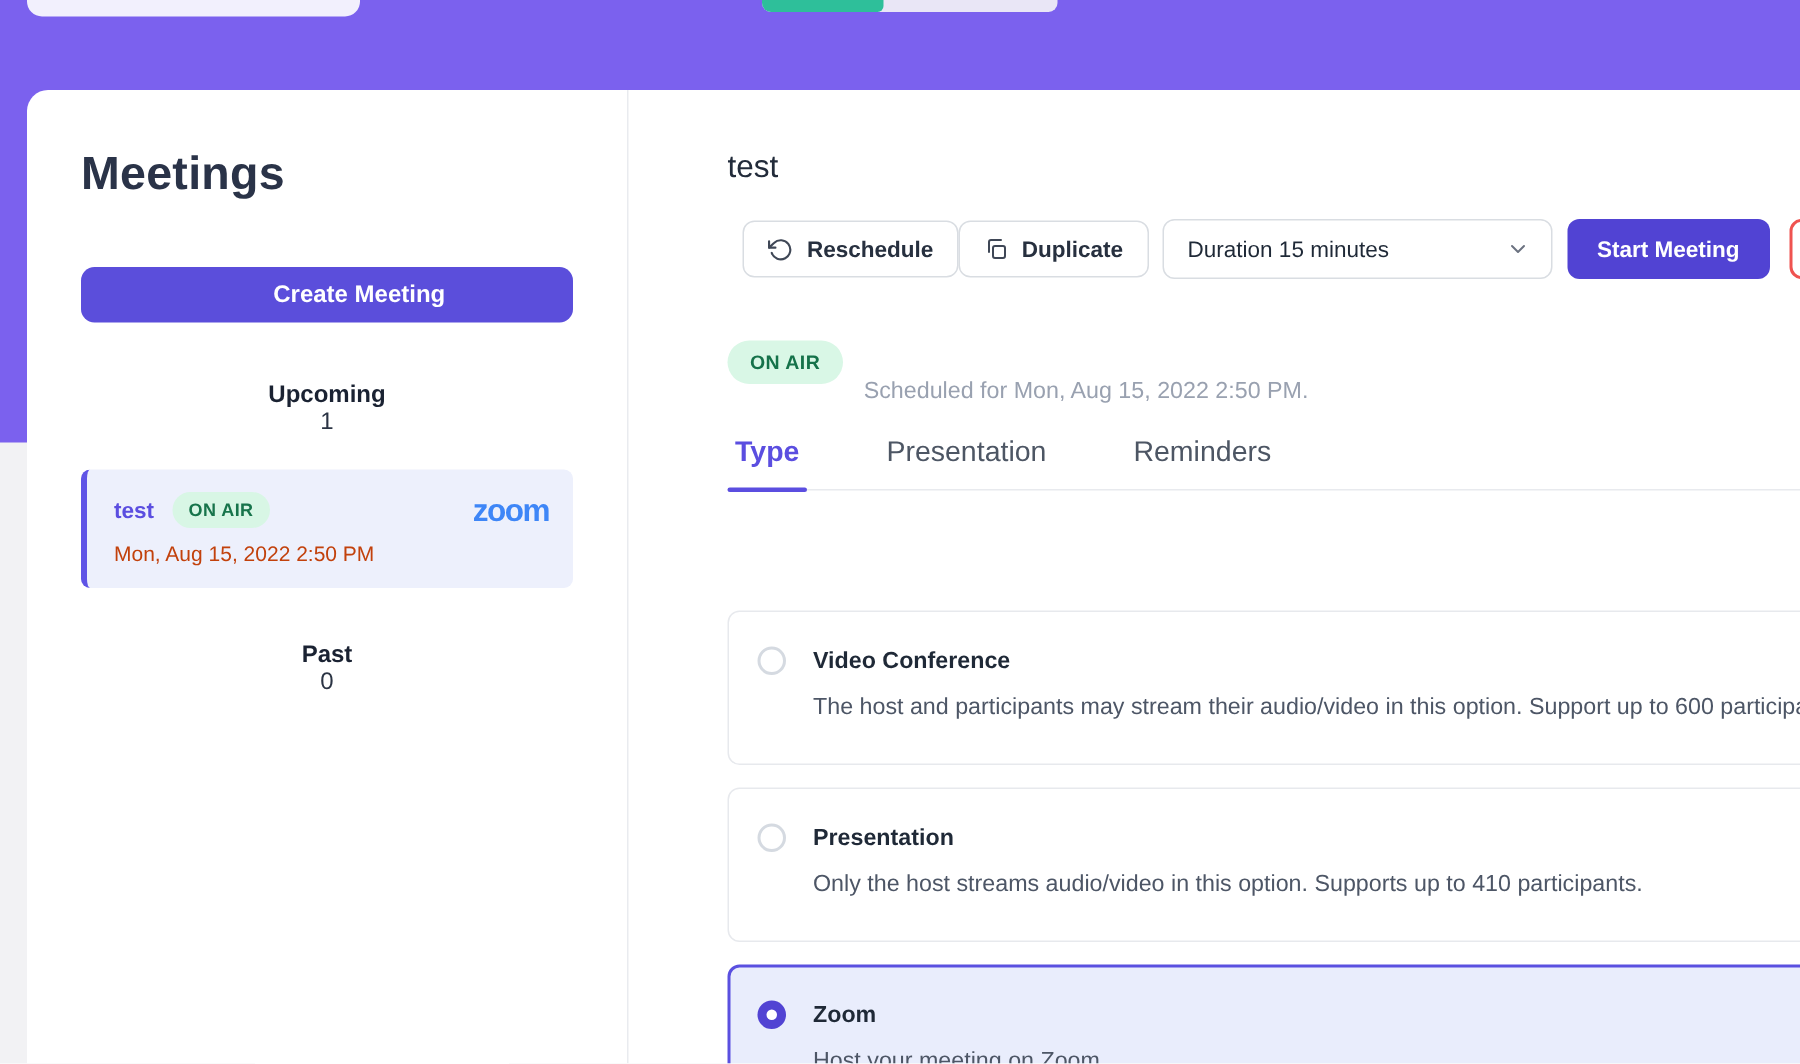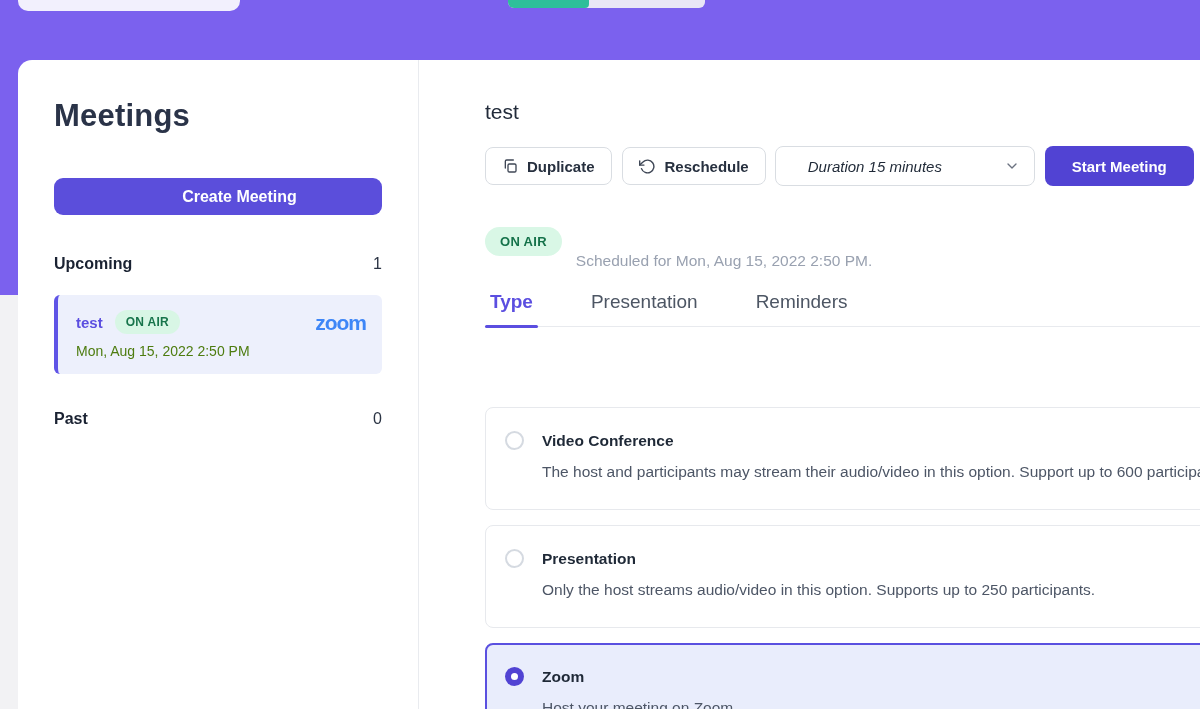--- a/index.html
+++ b/index.html
@@ -28,55 +28,55 @@
     background:#ffffff; border-radius:14px 0 0 0; display:flex; overflow:hidden;
   }
 
   
   .sidebar { width:401px; flex:none; border-right:1px solid #e9ebef; padding:38px 36px 0 36px; }
   .sb-title { font-size:31px; font-weight:700; color:#2a3348; letter-spacing:0.2px; }
   .create-btn {
     margin-top:44px; width:100%; height:37px; background:#5b4edb; color:#fff;
     font-family:inherit; font-size:16px; font-weight:700; border:none; border-radius:9px; cursor:pointer;padding-left:43px;
   }
-  .section-row { display:flex; justify-content:space-between; align-items:center; margin-top:40px; }
+  .section-row { display:flex; align-items:center; margin-top:40px;flex-direction:column; }
   .section-label { font-size:16px; font-weight:700; color:#1a2232; }
   .section-count { font-size:16px; font-weight:400; color:#2b3444; }
   .meeting-item {
     margin-top:22px; background:#edf0fc; border-left:4px solid #5f54e6;
     border-radius:6px; padding:15px 16px 15px 18px; cursor:pointer;
   }
   .mi-row1 { display:flex; align-items:center; }
   .mi-title { font-size:15px; font-weight:700; color:#5b4ee0; }
   .mi-badge {
     margin-left:12px; background:#d8f6e5; color:#17744b; font-size:12px; font-weight:700;
     padding:5px 11px; border-radius:14px; letter-spacing:0.3px;
   }
   .mi-zoom { margin-left:auto; font-size:21px; font-weight:800; color:#3e86f7; letter-spacing:-1px; line-height:1; }
-  .mi-date { margin-top:9px; font-size:14px; color:#4d7c0f; }
+  .mi-date { margin-top:9px; font-size:14px; color:#c2410c; }
   .past-row { margin-top:36px; }
 
   
   .main { flex:1; padding:40px 0 0 66px; min-width:0; }
   .page-title { font-size:21px; font-weight:500; color:#222b3a; }
   .toolbar { display:flex; align-items:center; margin-top:22px; width:820px; }
   .btn-outline {
     display:flex; align-items:center; gap:9px; background:#fff; border:1px solid #d9dde2;
     border-radius:8px; height:38px; padding:0 16px; font-family:inherit;
     font-size:15px; font-weight:600; color:#27303f; cursor:pointer; flex:none;
   }
   .btn-outline svg { stroke:#3f4756; }
   .ml10 { margin-left:10px; } .ml9 { margin-left:9px; } .ml13 { margin-left:13px; }
   .select {
     width:260px; height:40px; display:flex; justify-content:space-between; align-items:center;
-    padding:0 14px 0 32px; border:1px solid #d9dde2; border-radius:8px; background:#fff;
-    font-size:15px; color:#1f2937; cursor:pointer; flex:none;font-style:italic;
+    padding:0 14px 0 16px; border:1px solid #d9dde2; border-radius:8px; background:#fff;
+    font-size:15px; color:#1f2937; cursor:pointer; flex:none;
   }
   .btn-start {
-    height:40px; width:149px; background:#5143d3; color:#fff; border:none; border-radius:8px;
+    height:40px; width:135px; background:#5143d3; color:#fff; border:none; border-radius:8px;
     font-family:inherit; font-size:15px; font-weight:600; cursor:pointer; flex:none;
   }
   .btn-danger { height:40px; width:96px; background:#fff; border:2px solid #ef5350; border-radius:8px; cursor:pointer; flex:none; }
 
   .status-row { display:flex; align-items:center; margin-top:27px; }
   .badge-onair {
     background:#d9f7e6; color:#15724a; font-size:13px; font-weight:700;
     padding:7px 15px; border-radius:17px; letter-spacing:0.3px;
   }
   .scheduled { margin-left:14px; font-size:15.5px; color:#99a1b0;margin-top:39px; }
@@ -133,40 +133,40 @@
     <div class="section-row past-row">
       <span class="section-label">Past</span>
       <span class="section-count">0</span>
     </div>
   </aside>
 
   <section class="main">
     <h1 class="page-title">test</h1>
 
     <div class="toolbar">
+      <button class="btn-outline ml10">
+        <span style="display:flex">
+          <svg width="17" height="17" viewBox="0 0 24 24" fill="none" stroke-width="2" stroke-linecap="round" stroke-linejoin="round">
+            <polyline points="1 4 1 10 7 10"></polyline>
+            <path d="M3.51 15a9 9 0 1 0 2.13-9.36L1 10"></path>
+          </svg>
+        </span>
+        <span>Reschedule</span>
+      </button>
+
       <button class="btn-outline">
         <span style="display:flex">
           <svg width="16" height="16" viewBox="0 0 24 24" fill="none" stroke-width="2" stroke-linecap="round" stroke-linejoin="round">
             <rect x="9" y="9" width="12" height="12" rx="2"></rect>
             <path d="M5 15V5a2 2 0 0 1 2-2h10"></path>
           </svg>
         </span>
         <span>Duplicate</span>
       </button>
 
-      <button class="btn-outline ml10">
-        <span style="display:flex">
-          <svg width="17" height="17" viewBox="0 0 24 24" fill="none" stroke-width="2" stroke-linecap="round" stroke-linejoin="round">
-            <polyline points="1 4 1 10 7 10"></polyline>
-            <path d="M3.51 15a9 9 0 1 0 2.13-9.36L1 10"></path>
-          </svg>
-        </span>
-        <span>Reschedule</span>
-      </button>
-
       <div class="select ml9">
         <span>Duration 15 minutes</span>
         <span style="display:flex">
           <svg width="16" height="16" viewBox="0 0 24 24" fill="none" stroke="#6b7280" stroke-width="2" stroke-linecap="round" stroke-linejoin="round">
             <polyline points="6 9 12 15 18 9"></polyline>
           </svg>
         </span>
       </div>
 
       <button class="btn-start ml10">Start Meeting</button>
@@ -191,21 +191,21 @@
         <div>
           <div class="opt-title">Video Conference</div>
           <div class="opt-desc">The host and participants may stream their audio/video in this option. Support up to 600 participants.</div>
         </div>
       </div>
 
       <div class="option-card">
         <span class="radio"></span>
         <div>
           <div class="opt-title">Presentation</div>
-          <div class="opt-desc">Only the host streams audio/video in this option. Supports up to 250 participants.</div>
+          <div class="opt-desc">Only the host streams audio/video in this option. Supports up to 410 participants.</div>
         </div>
       </div>
 
       <div class="option-card selected">
         <span class="radio checked"></span>
         <div>
           <div class="opt-title">Zoom</div>
           <div class="opt-desc">Host your meeting on Zoom</div>
         </div>
       </div>

